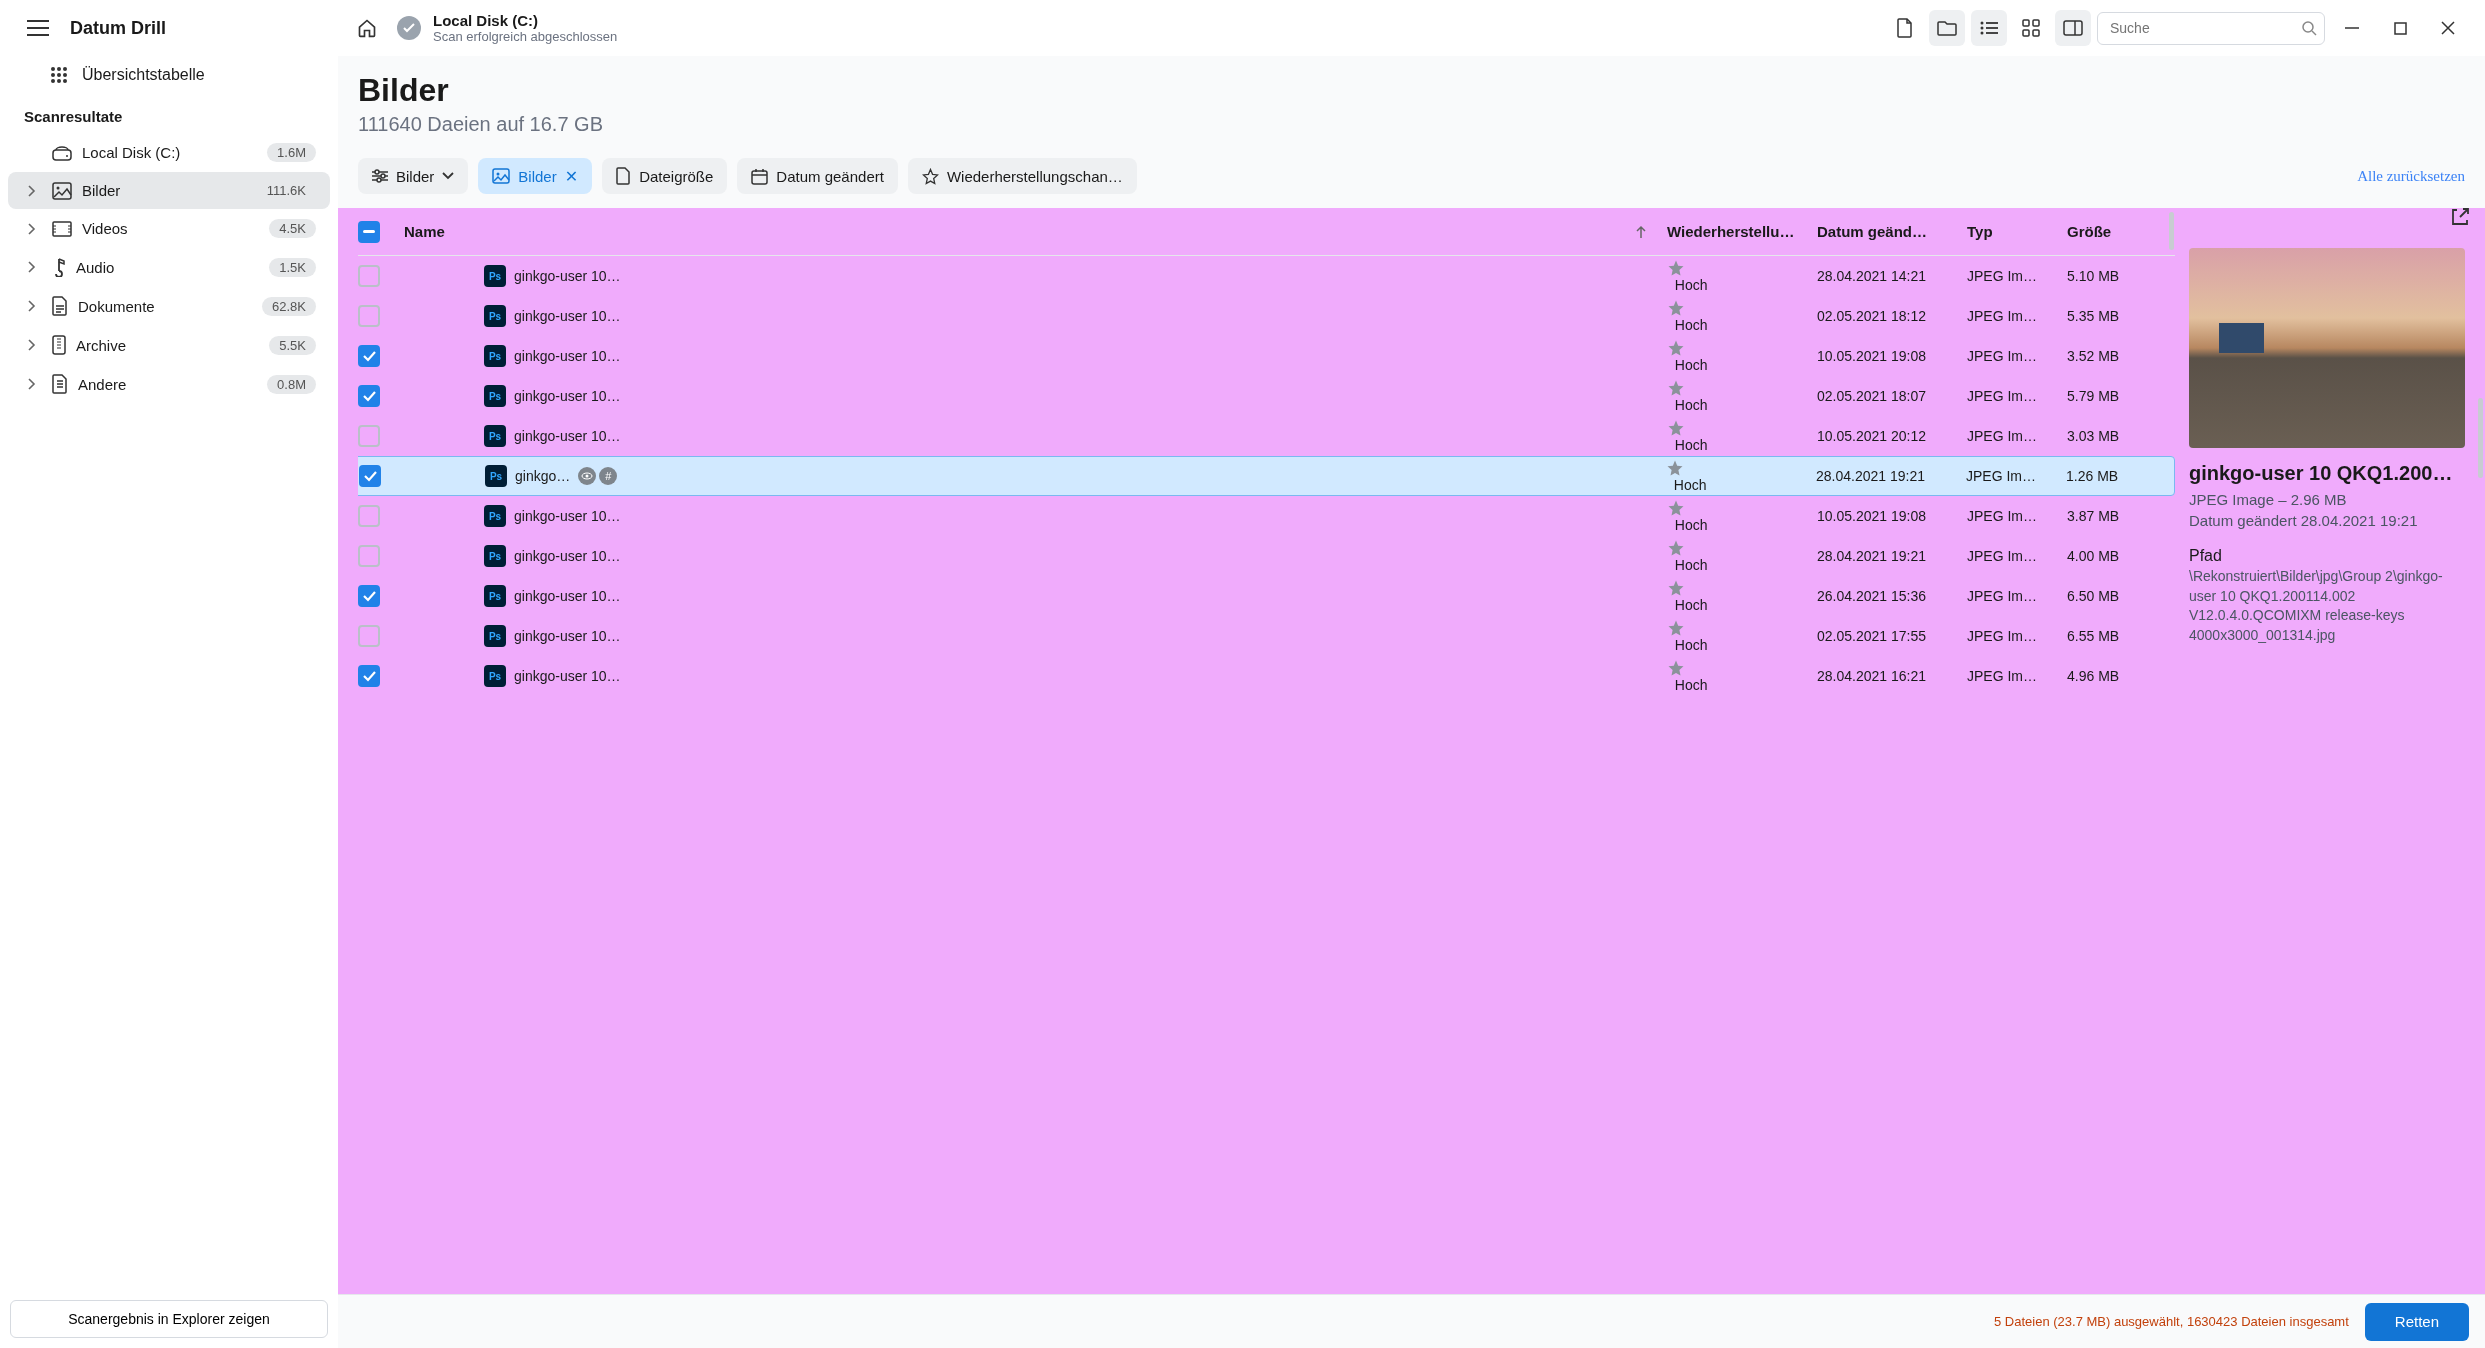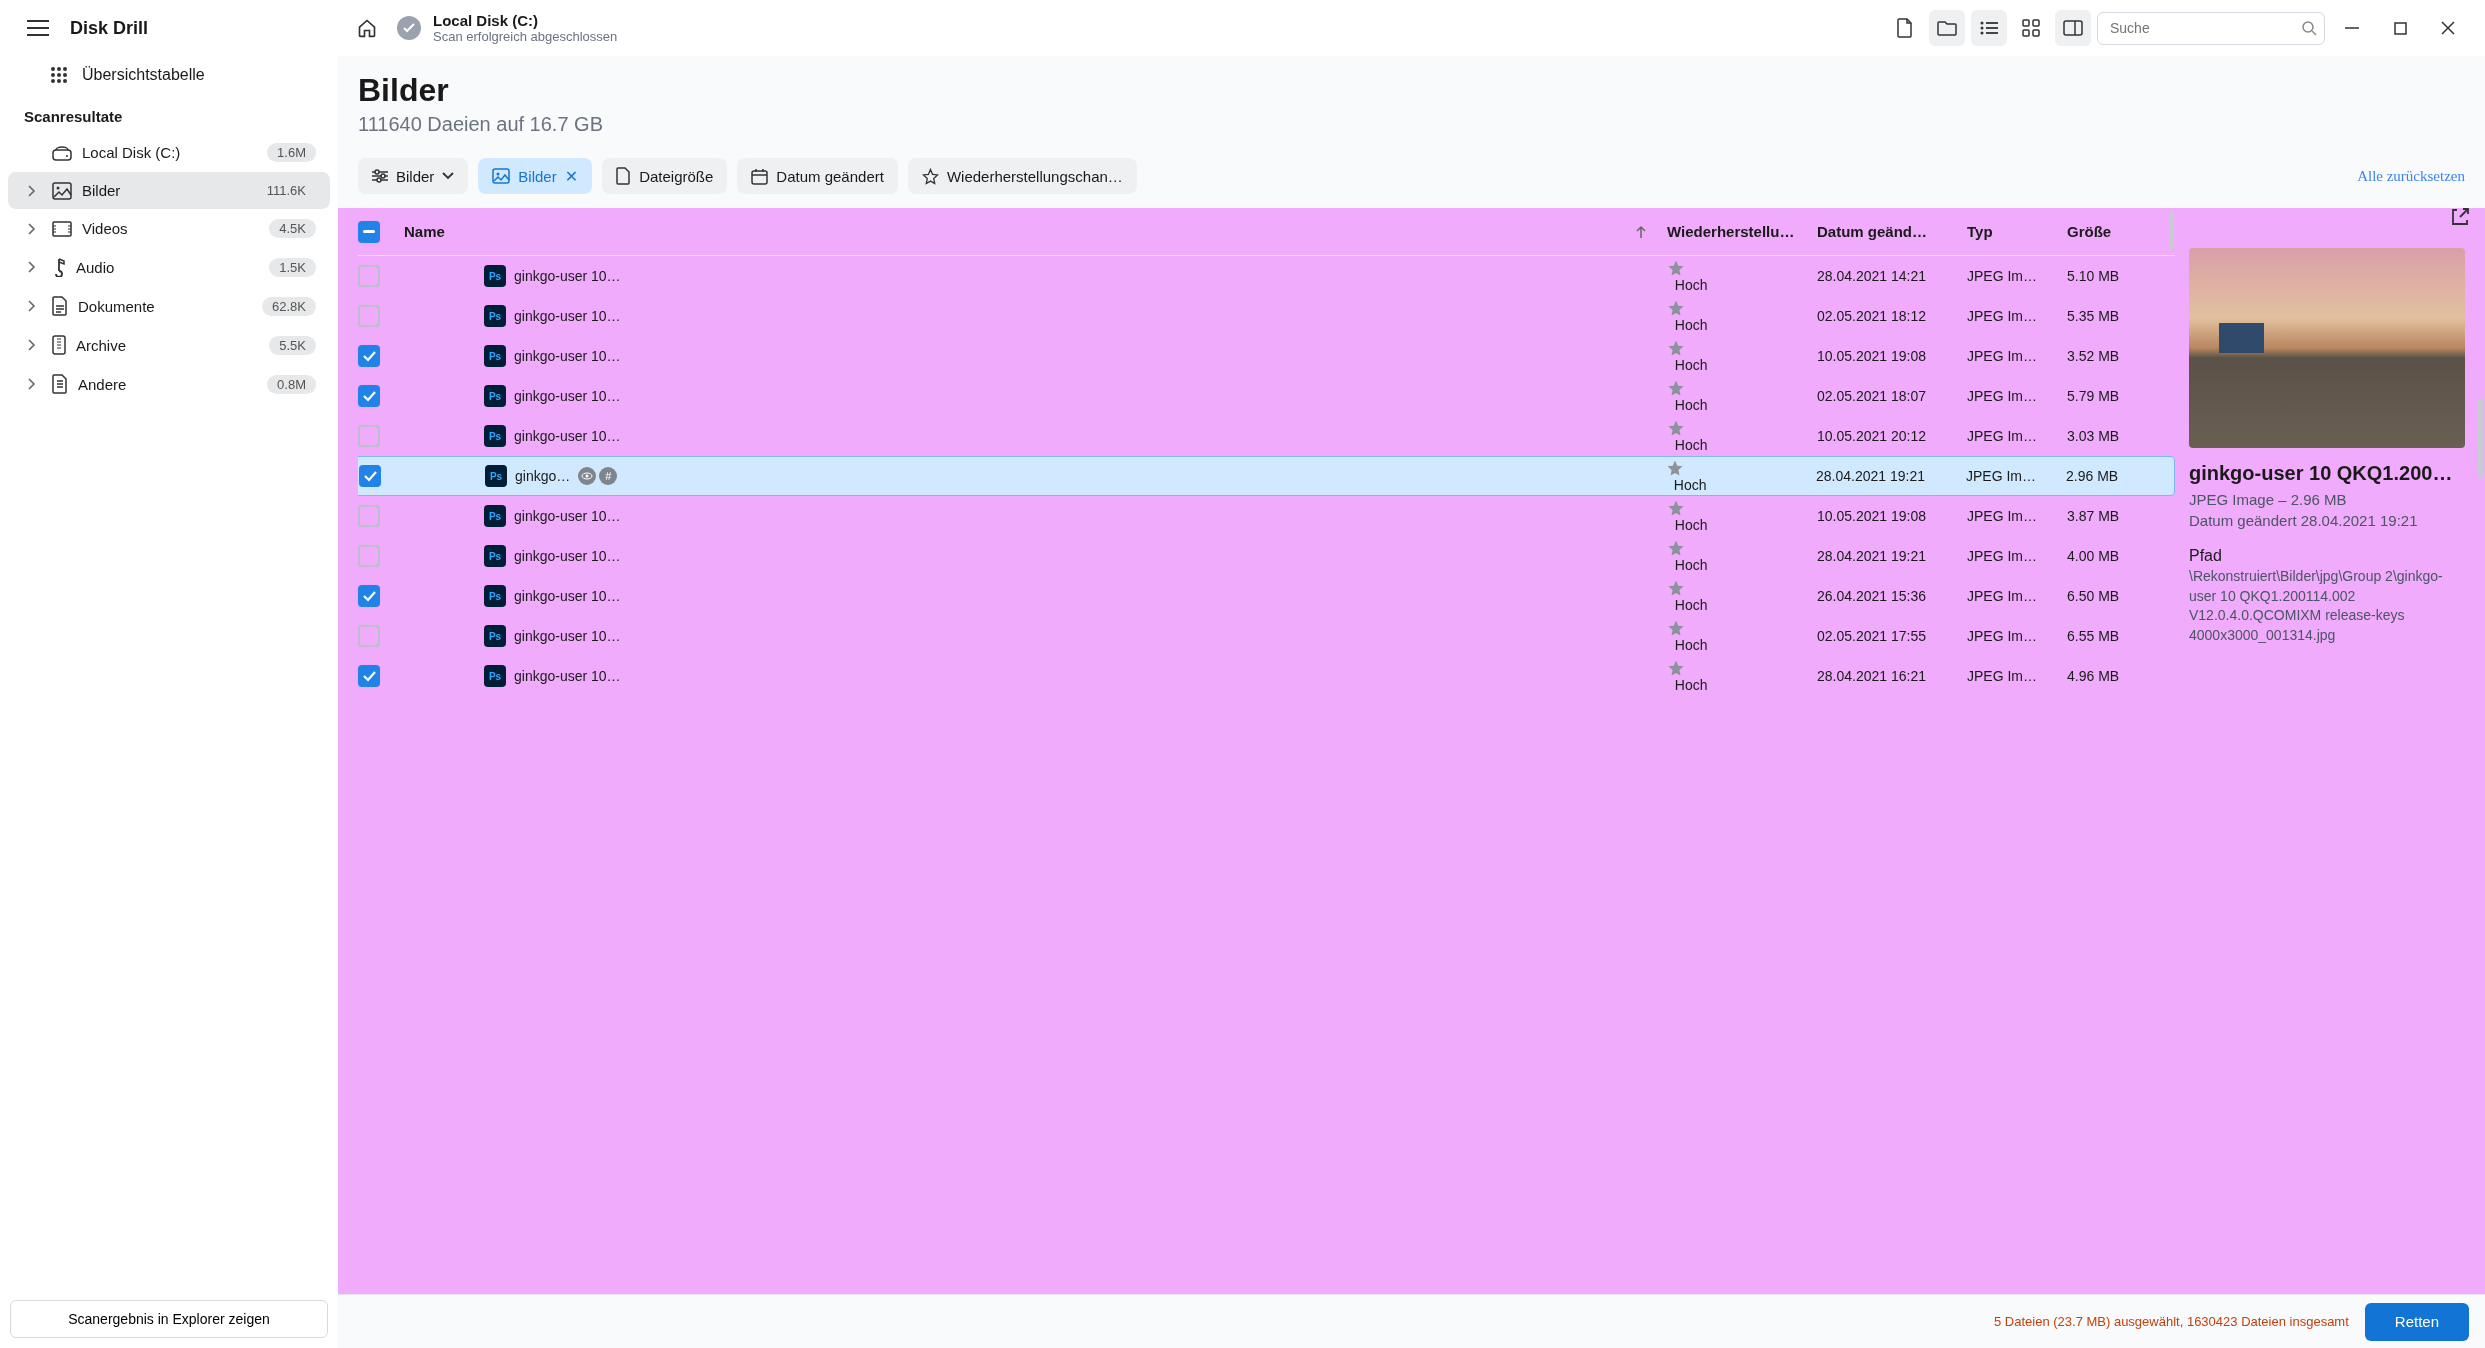--- a/index.html
+++ b/index.html
@@ -98,21 +98,21 @@
 
 <div class="app">
 
   <div class="topbar">
     <div class="topbar-left">
       <button class="menu-btn">
         <svg width="22" height="16" viewBox="0 0 22 16">
             <path d="M0 1h22M0 8h22M0 15h22" stroke="#333" stroke-width="2"></path>
           </svg>
       </button>
-      <span class="app-name">Disk Drill</span>
+      <span class="app-name">Datum Drill</span>
     </div>
     <div class="topbar-mid">
       <button class="home-btn">
         <svg width="20" height="20" viewBox="0 0 24 24">
             <path d="M3 11l9-8 9 8v10a1 1 0 01-1 1h-5v-7h-6v7H4a1 1 0 01-1-1V11z" fill="none" stroke="#333" stroke-width="2"></path>
           </svg>
       </button>
       <div class="status-check">
         <svg width="12" height="10" viewBox="0 0 12 10">
             <path d="M1 5l3 3 7-7" stroke="#fff" stroke-width="2" fill="none"></path>
@@ -505,21 +505,21 @@
                       </span>
                       <span class="mini-ic">#</span>
                     </span>
                   </div>
                 </div>
                 <div class="col-rec"><span class="star"><svg width="18" height="18" viewBox="0 0 24 24">
                       <path d="M12 2l2.9 6.9L22 9.8l-5.5 4.9L18 22l-6-3.5L6 22l1.5-7.3L2 9.8l7.1-.9L12 2z" fill="#8b929a"></path>
                     </svg></span>&nbsp;&nbsp;<span>Hoch</span></div>
                 <div class="col-date">28.04.2021 19:21</div>
                 <div class="col-type">JPEG Im…</div>
-                <div class="col-size">2.96 MB</div>
+                <div class="col-size">1.26 MB</div>
                 <div style="width:8px"></div>
               </div>
               <div class="trow">
                 <div class="col-chk">
                   <div class="chk"></div>
                 </div>
                 <div class="col-name">
                   <div class="namecell" style="padding-left:80px;">
                     <span class="ps-icon">Ps</span>
                     <span class="fname">ginkgo-user 10…</span>

